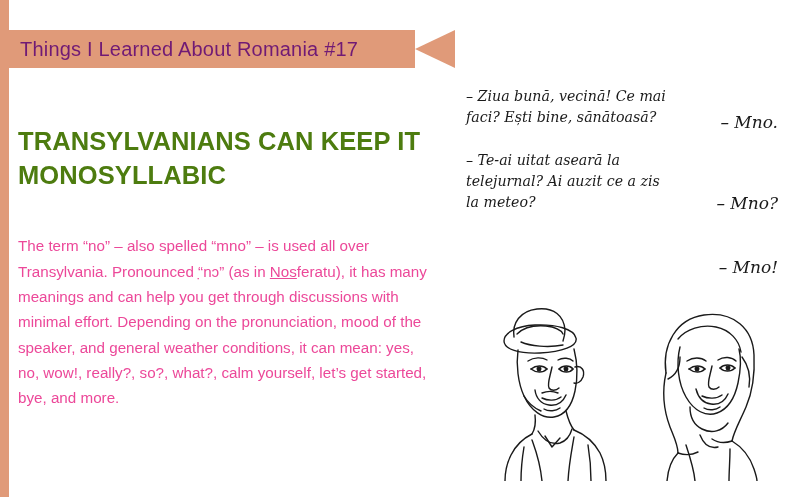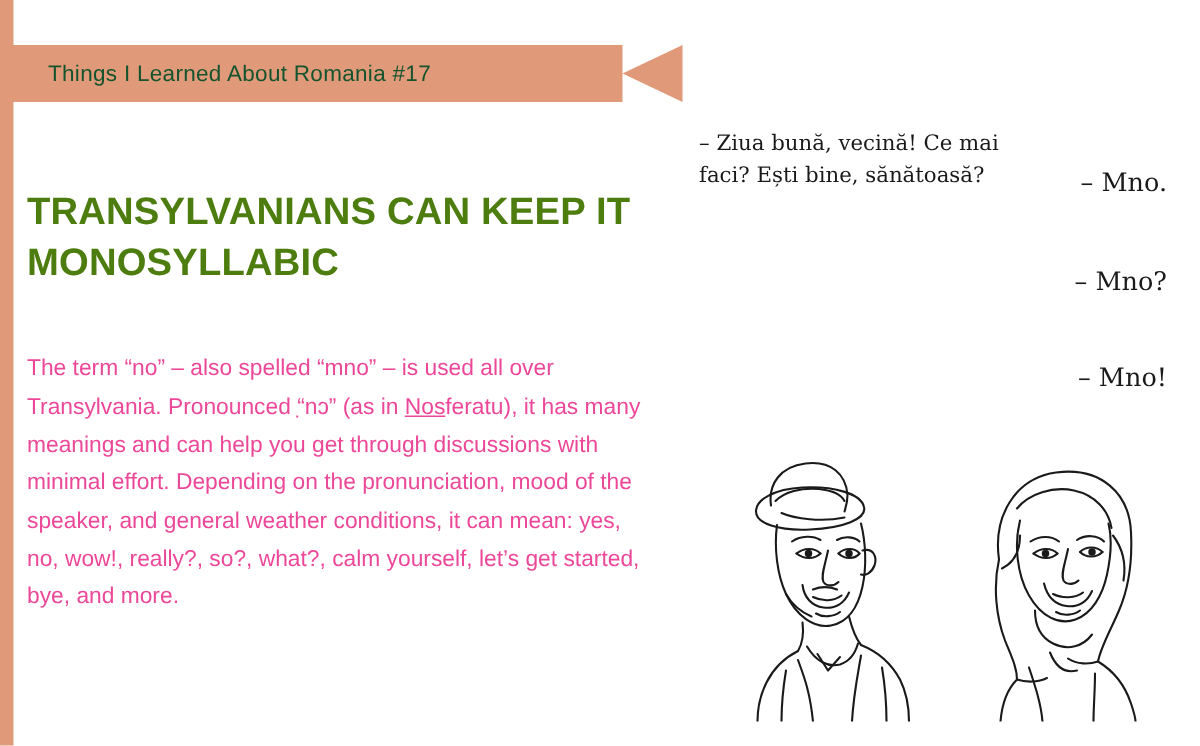--- a/index.html
+++ b/index.html
@@ -41,24 +41,24 @@
     left: 415px;
     top: 30px;
     width: 0;
     height: 0;
     border-top: 19px solid #ffffff;
     border-bottom: 19px solid #ffffff;
     border-right: 40px solid transparent;
     border-left: 0;
   }
   .ribbon-label {
-    color: #14532d;
-    font-size: 15px;
+    color: #701a75;
+    font-size: 20px;
     letter-spacing: 0.2px;
-    padding-left: 32px;
+    padding-left: 20px;
     white-space: nowrap;
   }
 
   
   .headline {
     position: absolute;
     left: 18px;
     top: 108px;
     width: 420px;
     font-size: 25.5px;
@@ -81,20 +81,21 @@
     text-decoration: underline;
   }
 
   
   .dialogue {
     position: absolute;
     left: 466px;
     top: 86px;
     width: 320px;
     font-family: "DejaVu Serif", serif;
+    font-style: italic;
     color: #1a1a1a;
   }
   .dlg-block {
     position: relative;
     margin-bottom: 16px;
     min-height: 48px;
   }
   .dlg-q {
     font-size: 14.2px;
     line-height: 1.48;
@@ -136,20 +137,21 @@
 <h1 class="headline">TRANSYLVANIANS CAN KEEP IT MONOSYLLABIC</h1>
 
 <p class="body-text"><span>The term “no” – also spelled “mno” – is used all over Transylvania. Pronounced “̣nɔ” (as in </span><span class="u">Nos</span><span>feratu), it has many meanings and can help you get through discussions with minimal effort. Depending on the pronunciation, mood of the speaker, and general weather conditions, it can mean: yes, no, wow!, really?, so?, what?, calm yourself, let’s get started, bye, and more.</span></p>
 
 <div class="dialogue">
   <div class="dlg-block">
     <span class="dlg-q">– Ziua bună, vecină! Ce mai faci? Ești bine, sănătoasă?</span>
     <span class="dlg-a a1">– Mno.</span>
   </div>
   <div class="dlg-block">
+    <span class="dlg-q">– Te-ai uitat aseară la telejurnal? Ai auzit ce a zis la meteo?</span>
     <span class="dlg-a a2">– Mno?</span>
   </div>
   <div class="dlg-block">
     <span class="dlg-a a3">– Mno!</span>
   </div>
 </div>
 
 <div class="illustration">
   <svg width="296" height="186" viewBox="0 0 296 186" fill="none" stroke="#1a1a1a" stroke-width="1.4" stroke-linecap="round" stroke-linejoin="round">
 

